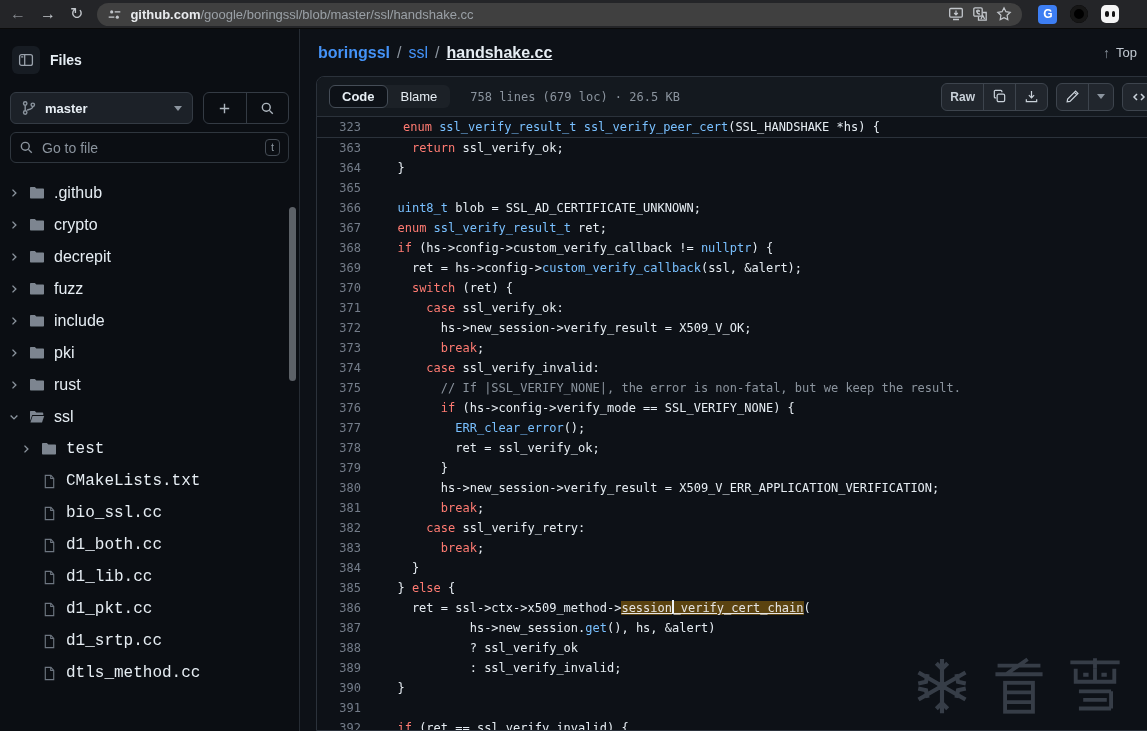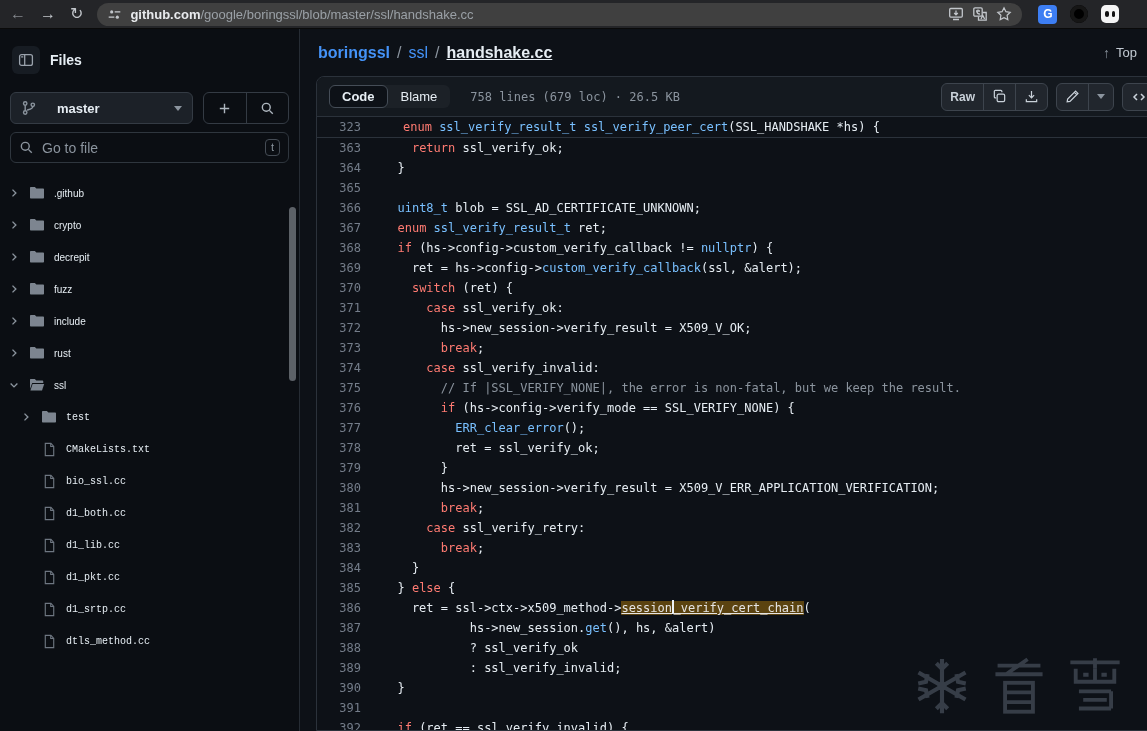--- a/index.html
+++ b/index.html
@@ -32,38 +32,38 @@
     position:relative; padding-top:16px; }
   .main { flex:1; min-width:0; position:relative; }
 
   
   .sb-head { display:flex; align-items:center; gap:10px; padding:0 12px; height:30px; }
   .panel-btn { width:28px; height:28px; border-radius:6px; background:#171c23; color:#9aa2ac;
     display:flex; align-items:center; justify-content:center; cursor:pointer; }
   .sb-title { color:#e6edf3; font-weight:700; font-size:14px; }
   .sb-controls { display:flex; align-items:center; gap:10px; padding:0 10px; margin-top:17px; }
   .branch-btn { flex:1; height:32px; background:#1c2128; border:1px solid #343b44; border-radius:6px;
-    display:flex; align-items:center; gap:20px; padding:0 10px; cursor:pointer; }
+    display:flex; align-items:center; gap:8px; padding:0 10px; cursor:pointer; }
   .branch-btn .lbl { color:#e6edf3; font-size:13px; font-weight:600; flex:1; text-align:left; }
   .caret-dn { width:0; height:0; border-left:4px solid transparent; border-right:4px solid transparent;
     border-top:5px solid #8b949e; }
   .mini-group { height:32px; width:86px; border:1px solid #343b44; border-radius:6px; display:flex; }
   .mini-group .half { flex:1; display:flex; align-items:center; justify-content:center;
     color:#aeb6bf; cursor:pointer; }
   .mini-group .half + .half { border-left:1px solid #343b44; }
   .goto-wrap { margin:8px 10px 0; height:31px; border:1px solid #2f363e; border-radius:6px;
     background:#0b0e13; display:flex; align-items:center; gap:8px; padding:0 8px; }
   .goto-wrap input { flex:1; background:transparent; border:none; outline:none; color:#c9d1d9;
     font-size:14px; font-family:inherit; }
   .goto-wrap input::placeholder { color:#8b949e; }
   .kbd { color:#8b949e; border:1px solid #454c55; border-radius:4px; font-size:11px;
     padding:0px 5px 1px; line-height:14px; }
   .tree { margin-top:14px; }
   .tree-row { height:32px; display:flex; align-items:center; gap:4px; padding-left:6px;
-    cursor:pointer; color:#e6edf3; font-size:10px; }
+    cursor:pointer; color:#e6edf3; font-size:16px; }
   .tree-row.lvl1 { padding-left:18px;font-family:Liberation Mono, monospace; }
   .chev { width:16px; height:16px; display:flex; align-items:center; justify-content:center;
     color:#8b949e; flex:0 0 16px; }
   .chev.open svg { transform:rotate(90deg); }
   .ticon { width:18px; display:flex; justify-content:center; color:#7d8590; flex:0 0 18px; margin:0 4px 0 2px;}
   .ticon.file { color:#6e7681; }
   .tlabel { white-space:nowrap; }
   .sb-scroll { position:absolute; right:3px; top:178px; width:7px; height:174px; border-radius:4px;
     background:#6b7077; opacity:.85; }
 
@@ -272,20 +272,33 @@
             <svg width="12" height="12" viewBox="0 0 16 16" fill="none" stroke="currentColor" stroke-width="1.8">
               <path d="M6 3.5l4.5 4.5L6 12.5"></path>
             </svg>
           </span>
           <span class="ticon">
             <svg width="16" height="16" viewBox="0 0 16 16">
               <path d="M1.75 2h4.1l1.5 1.5h6.9c.4 0 .75.34.75.75v8.5c0 .41-.34.75-.75.75H1.75A.75.75 0 011 12.75v-10c0-.41.34-.75.75-.75z" fill="currentColor"></path>
             </svg>
           </span>
           <span class="tlabel">include</span>
+        </div>
+        <div class="tree-row lvl0">
+          <span class="chev">
+            <svg width="12" height="12" viewBox="0 0 16 16" fill="none" stroke="currentColor" stroke-width="1.8">
+              <path d="M6 3.5l4.5 4.5L6 12.5"></path>
+            </svg>
+          </span>
+          <span class="ticon">
+            <svg width="16" height="16" viewBox="0 0 16 16">
+              <path d="M1.75 2h4.1l1.5 1.5h6.9c.4 0 .75.34.75.75v8.5c0 .41-.34.75-.75.75H1.75A.75.75 0 011 12.75v-10c0-.41.34-.75.75-.75z" fill="currentColor"></path>
+            </svg>
+          </span>
+          <span class="tlabel">pki</span>
         </div>
         <div class="tree-row lvl0">
           <span class="chev">
             <svg width="12" height="12" viewBox="0 0 16 16" fill="none" stroke="currentColor" stroke-width="1.8">
               <path d="M6 3.5l4.5 4.5L6 12.5"></path>
             </svg>
           </span>
           <span class="ticon">
             <svg width="16" height="16" viewBox="0 0 16 16">
               <path d="M1.75 2h4.1l1.5 1.5h6.9c.4 0 .75.34.75.75v8.5c0 .41-.34.75-.75.75H1.75A.75.75 0 011 12.75v-10c0-.41.34-.75.75-.75z" fill="currentColor"></path>

